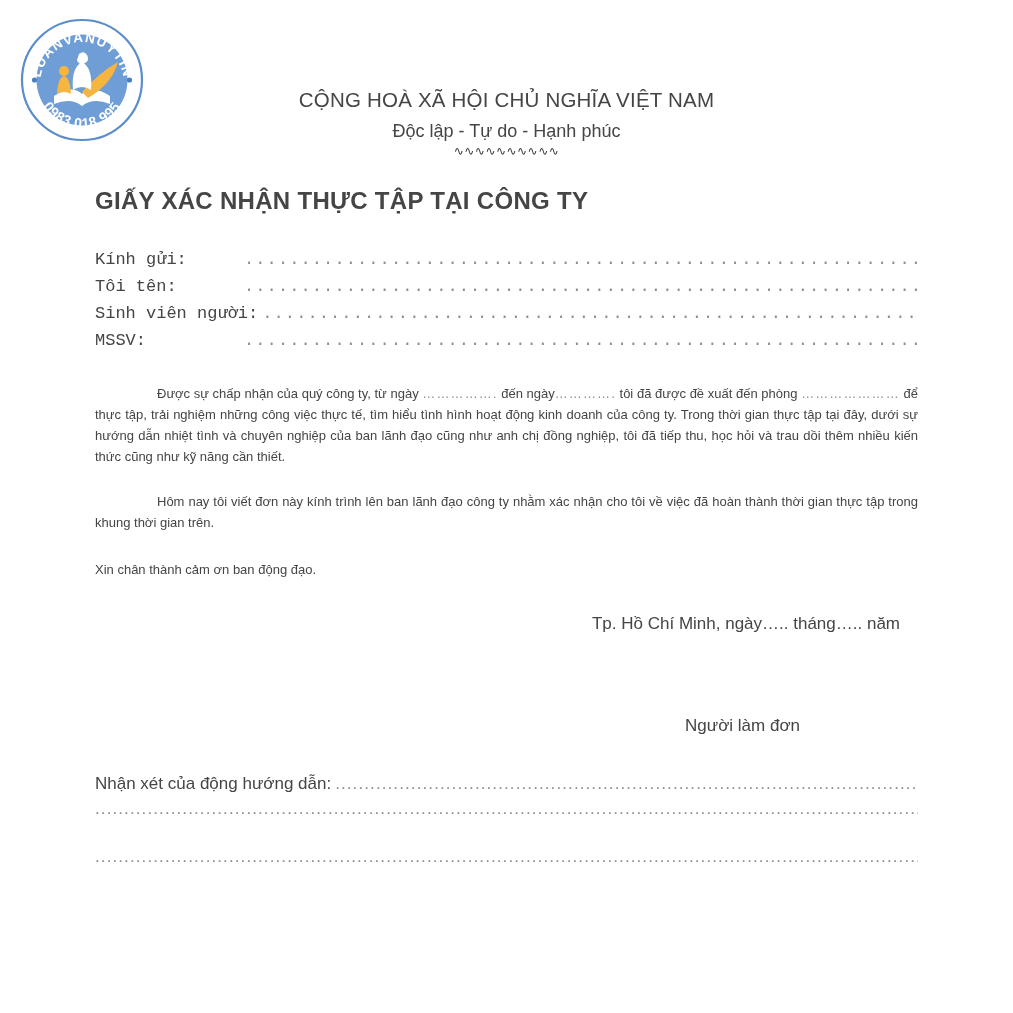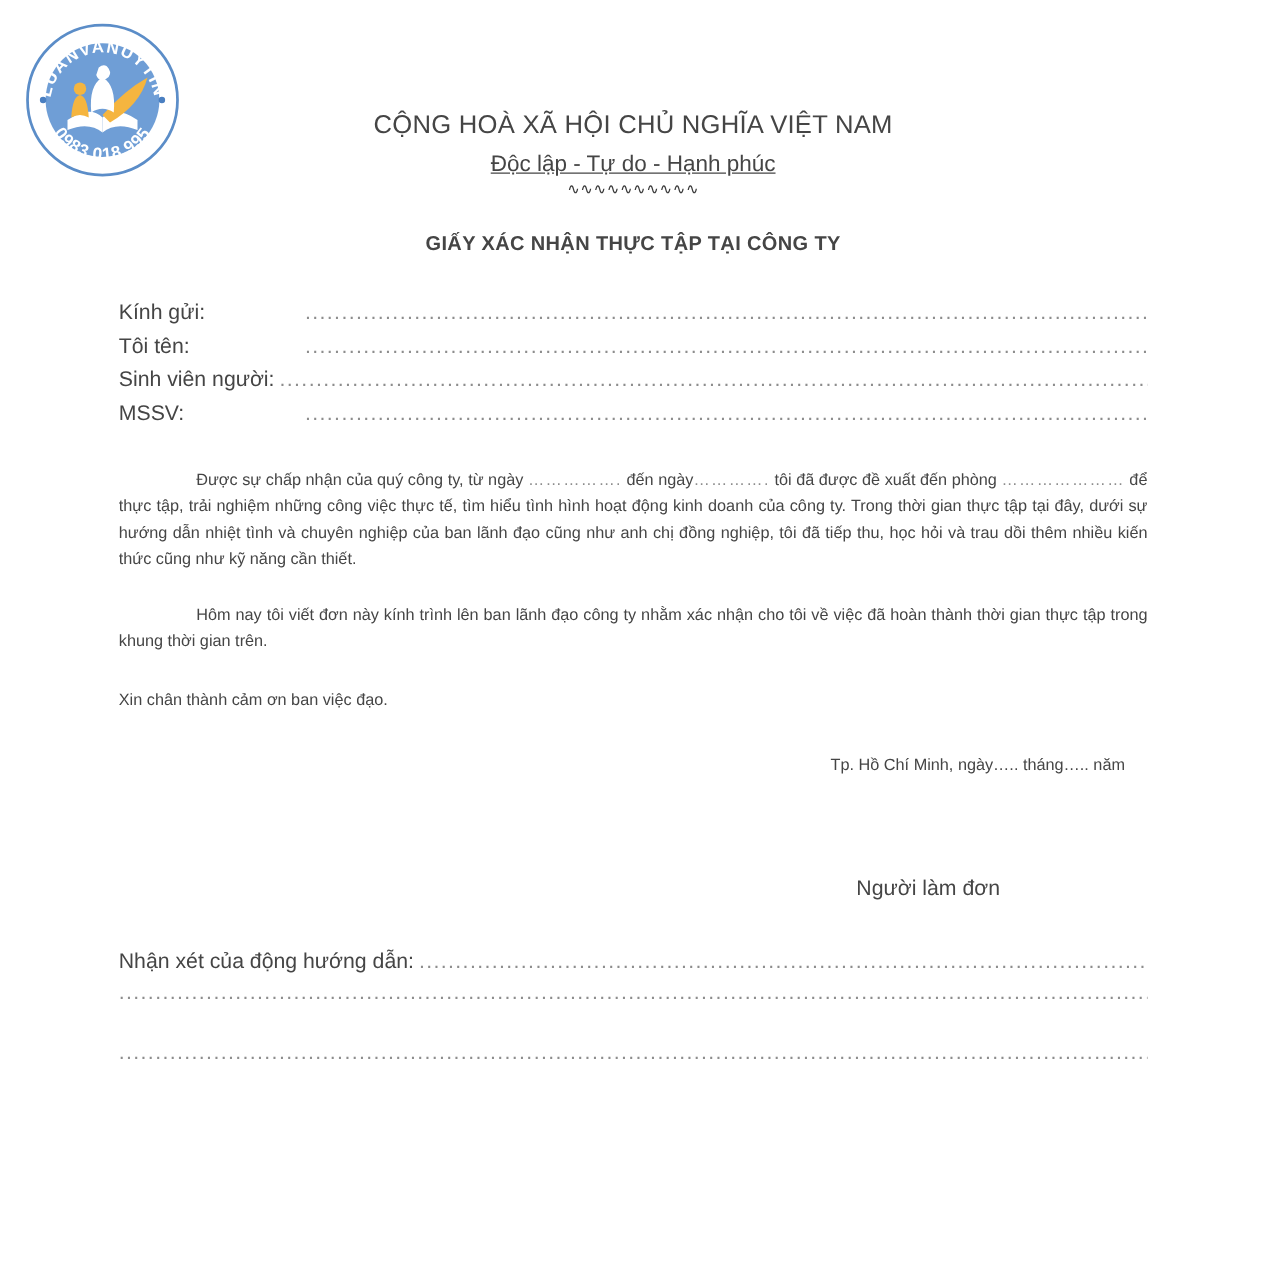--- a/index.html
+++ b/index.html
@@ -47,50 +47,49 @@
   .nation {
     font-size: 20.5px;
     letter-spacing: 0.2px;
     line-height: 1.25;
     white-space: nowrap;
   }
   .motto {
     font-size: 18px;
     margin-top: 7px;
     line-height: 1.25;
-    text-decoration: underline;
   }
   .squiggle {
     font-size: 12px;
     letter-spacing: 0.5px;
     margin-top: 3px;
     color: #3a3a3a;
     line-height: 1;
     font-family: "DejaVu Sans", sans-serif;
   }
 
   .doc-title {
-    text-align: center;
-    font-size: 16px;
+    font-size: 24px;
     font-weight: bold;
     letter-spacing: 0.3px;
     margin-top: 30px;
     white-space: nowrap;
   }
 
   
   .fields {
     margin-top: 36px;
   }
   .field-row {
     display: flex;
     align-items: baseline;
     font-size: 17px;
     line-height: 1.0;
     height: 27px;
+    font-family: Liberation Mono, monospace;
   }
   .field-label {
     white-space: nowrap;
     flex: 0 0 auto;
   }
   .field-label.fixed {
     width: 145px;
   }
   .leader {
     flex: 1 1 auto;
@@ -116,21 +115,21 @@
     text-align: left;
     margin-top: 26px;
   }
   .blank {
     color: #8d8d8d;
     letter-spacing: 1.1px;
   }
 
   
   .place-date {
-    font-size: 13px;
+    font-size: 17px;
     text-align: right;
     margin-top: 34px;
     padding-right: 18px;
   }
   .signer {
     font-size: 17px;
     text-align: right;
     margin-top: 82px;
     padding-right: 118px;
   }
@@ -224,21 +223,21 @@
       <span class="field-label fixed">MSSV:</span>
       <span class="leader">............................................................................................................................................................................</span>
     </div>
 
   </div>
 
   <p class="para indent"><span>Được sự chấp nhận của quý công ty, từ ngày</span> <span class="blank">…………….</span> <span>đến ngày</span><span class="blank">………….</span> <span>tôi đã được đề xuất đến phòng</span> <span class="blank">…………………</span> <span>để thực tập, trải nghiệm những công việc thực tế, tìm hiểu tình hình hoạt động kinh doanh của công ty. Trong thời gian thực tập tại đây, dưới sự hướng dẫn nhiệt tình và chuyên nghiệp của ban lãnh đạo cũng như anh chị đồng nghiệp, tôi đã tiếp thu, học hỏi và trau dồi thêm nhiều kiến thức cũng như kỹ năng cần thiết.</span></p>
 
   <p class="para indent">Hôm nay tôi viết đơn này kính trình lên ban lãnh đạo công ty nhằm xác nhận cho tôi về việc đã hoàn thành thời gian thực tập trong khung thời gian trên.</p>
 
-  <p class="para plain">Xin chân thành cảm ơn ban việc đạo.</p>
+  <p class="para plain">Xin chân thành cảm ơn ban động đạo.</p>
 
   <div class="place-date">Tp. Hồ Chí Minh, ngày….. tháng….. năm</div>
 
   <div class="signer">Người làm đơn</div>
 
   <div class="remarks">
     <div class="remark-row">
       <span class="remark-label">Nhận xét của động hướng dẫn:</span>
       <span class="leader">............................................................................................................................................................................</span>
     </div>

